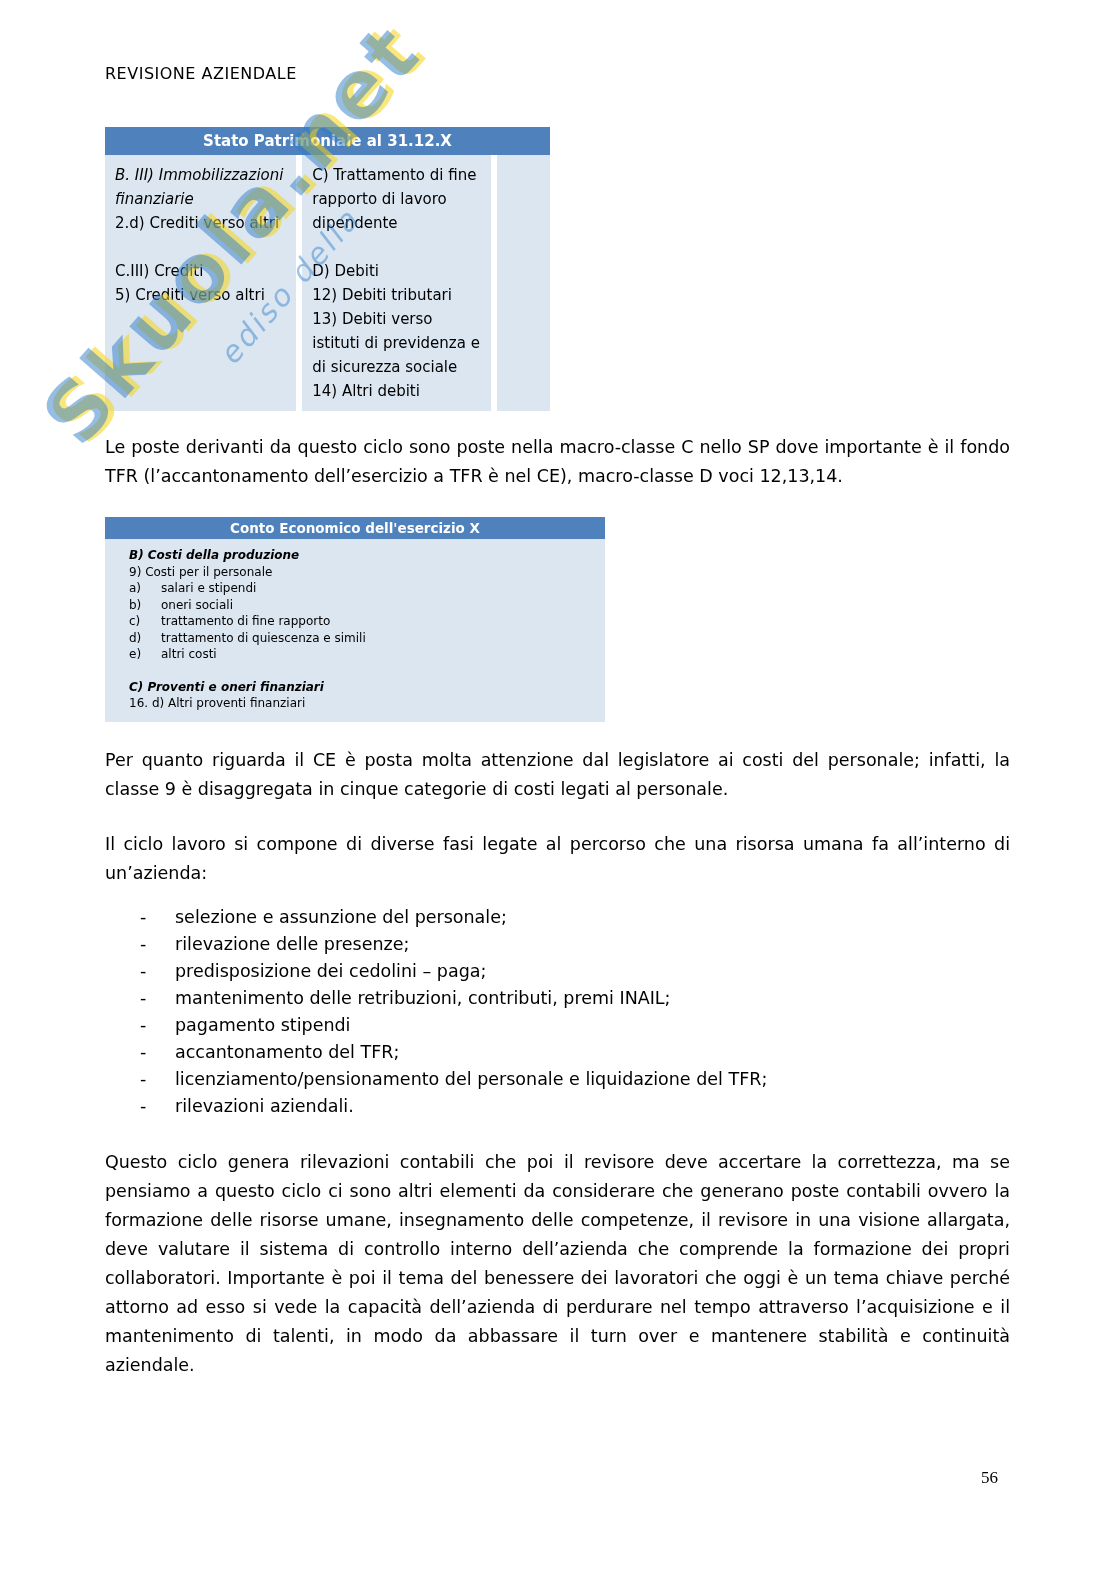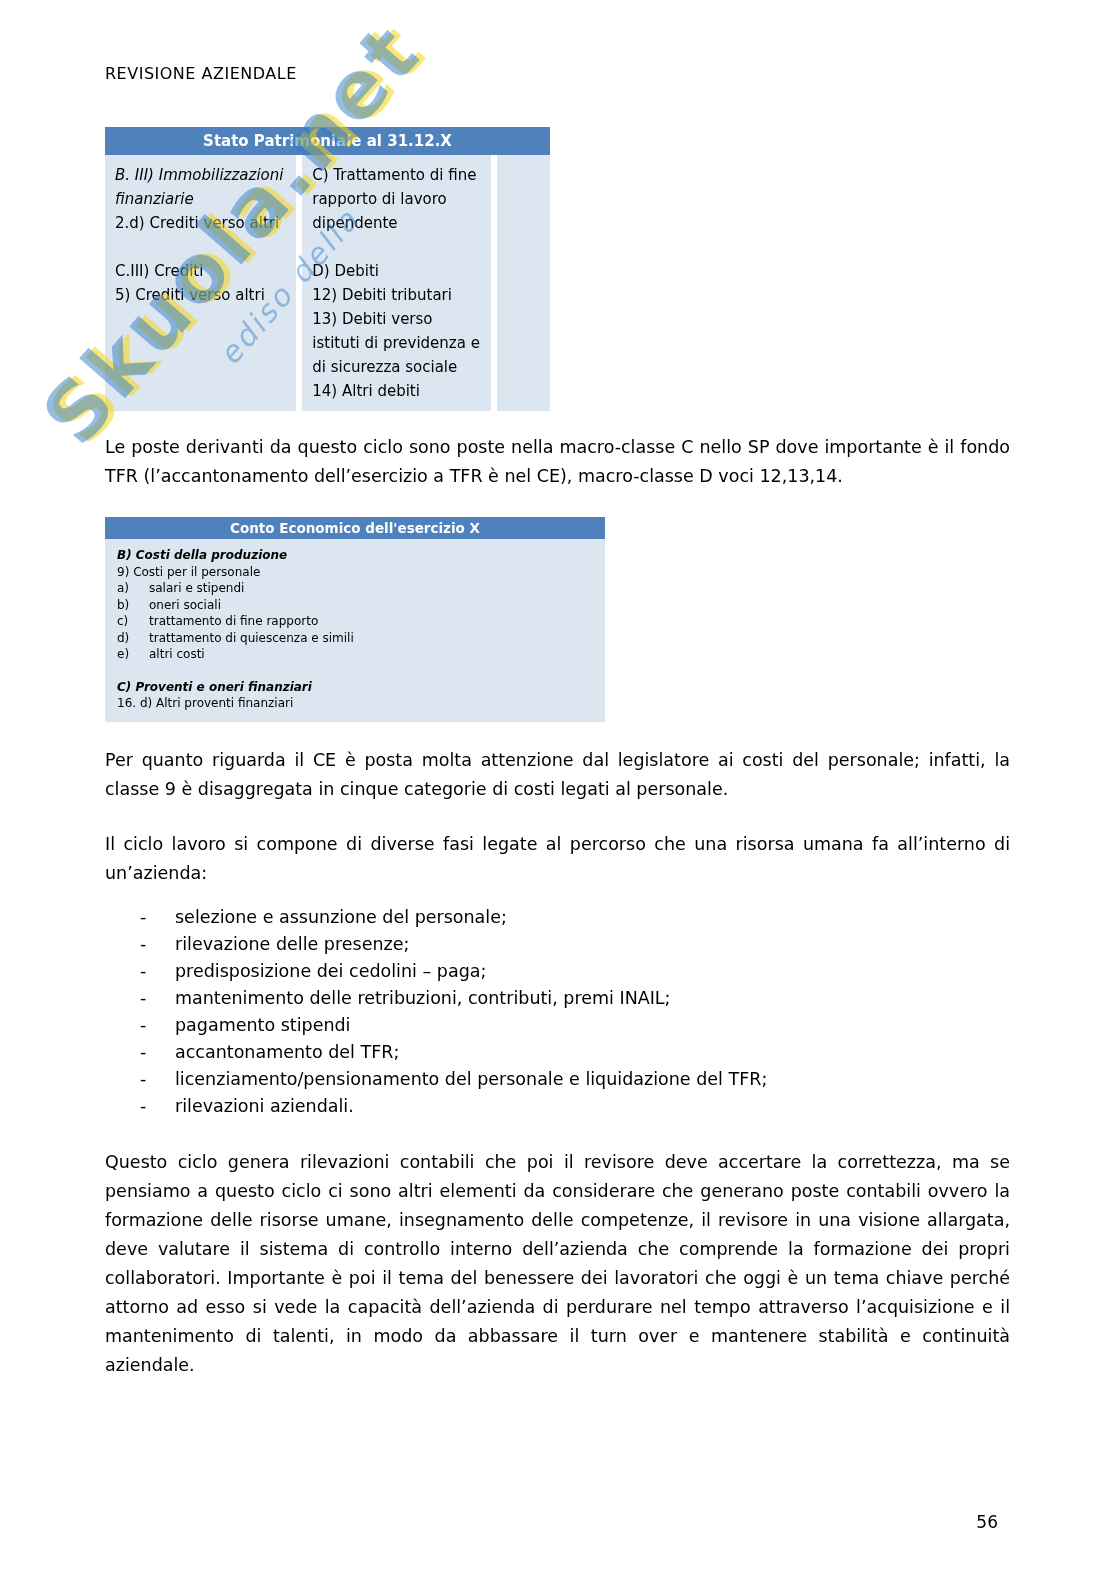--- a/index.html
+++ b/index.html
@@ -95,41 +95,42 @@
     margin: 0 0 20px 0;
   }
 
   
   .table-ce { width: 500px; margin-bottom: 24px; position: relative; z-index: 2; }
   .table-ce .tbl-title { font-size: 13.5px; padding: 3px 0; }
   .table-ce .tbl-body {
     background: #dce6f1;
     font-size: 12px;
     line-height: 16.5px;
-    padding: 8px 10px 10px 12px;
+    padding: 8px 10px 10px 24px;
   }
   .ce-head { font-weight: bold; font-style: italic; }
   .ce-item { display: flex; }
   .ce-item .ce-letter { width: 32px; flex: 0 0 32px; }
   .ce-blank { height: 16px; }
 
   
   .dash-list { margin: 0 0 28px 35px; position: relative; z-index: 2; }
   .li {
     display: flex;
     font-size: 17.5px;
     line-height: 27px;
   }
   .li-marker { width: 35px; flex: 0 0 35px; }
 
   .page-number {
     position: absolute;
     right: 118px;
-    top: 1512px;
+    top: 1468px;
     font-size: 17px;
+    font-family: Liberation Serif, serif;
   }
 </style>
 </head>
 <body>
 
 <div class="page">
 
   <div class="watermark">
     <div class="wm-main">Skuola.net</div>
     <div class="wm-sub">ediso della</div>

